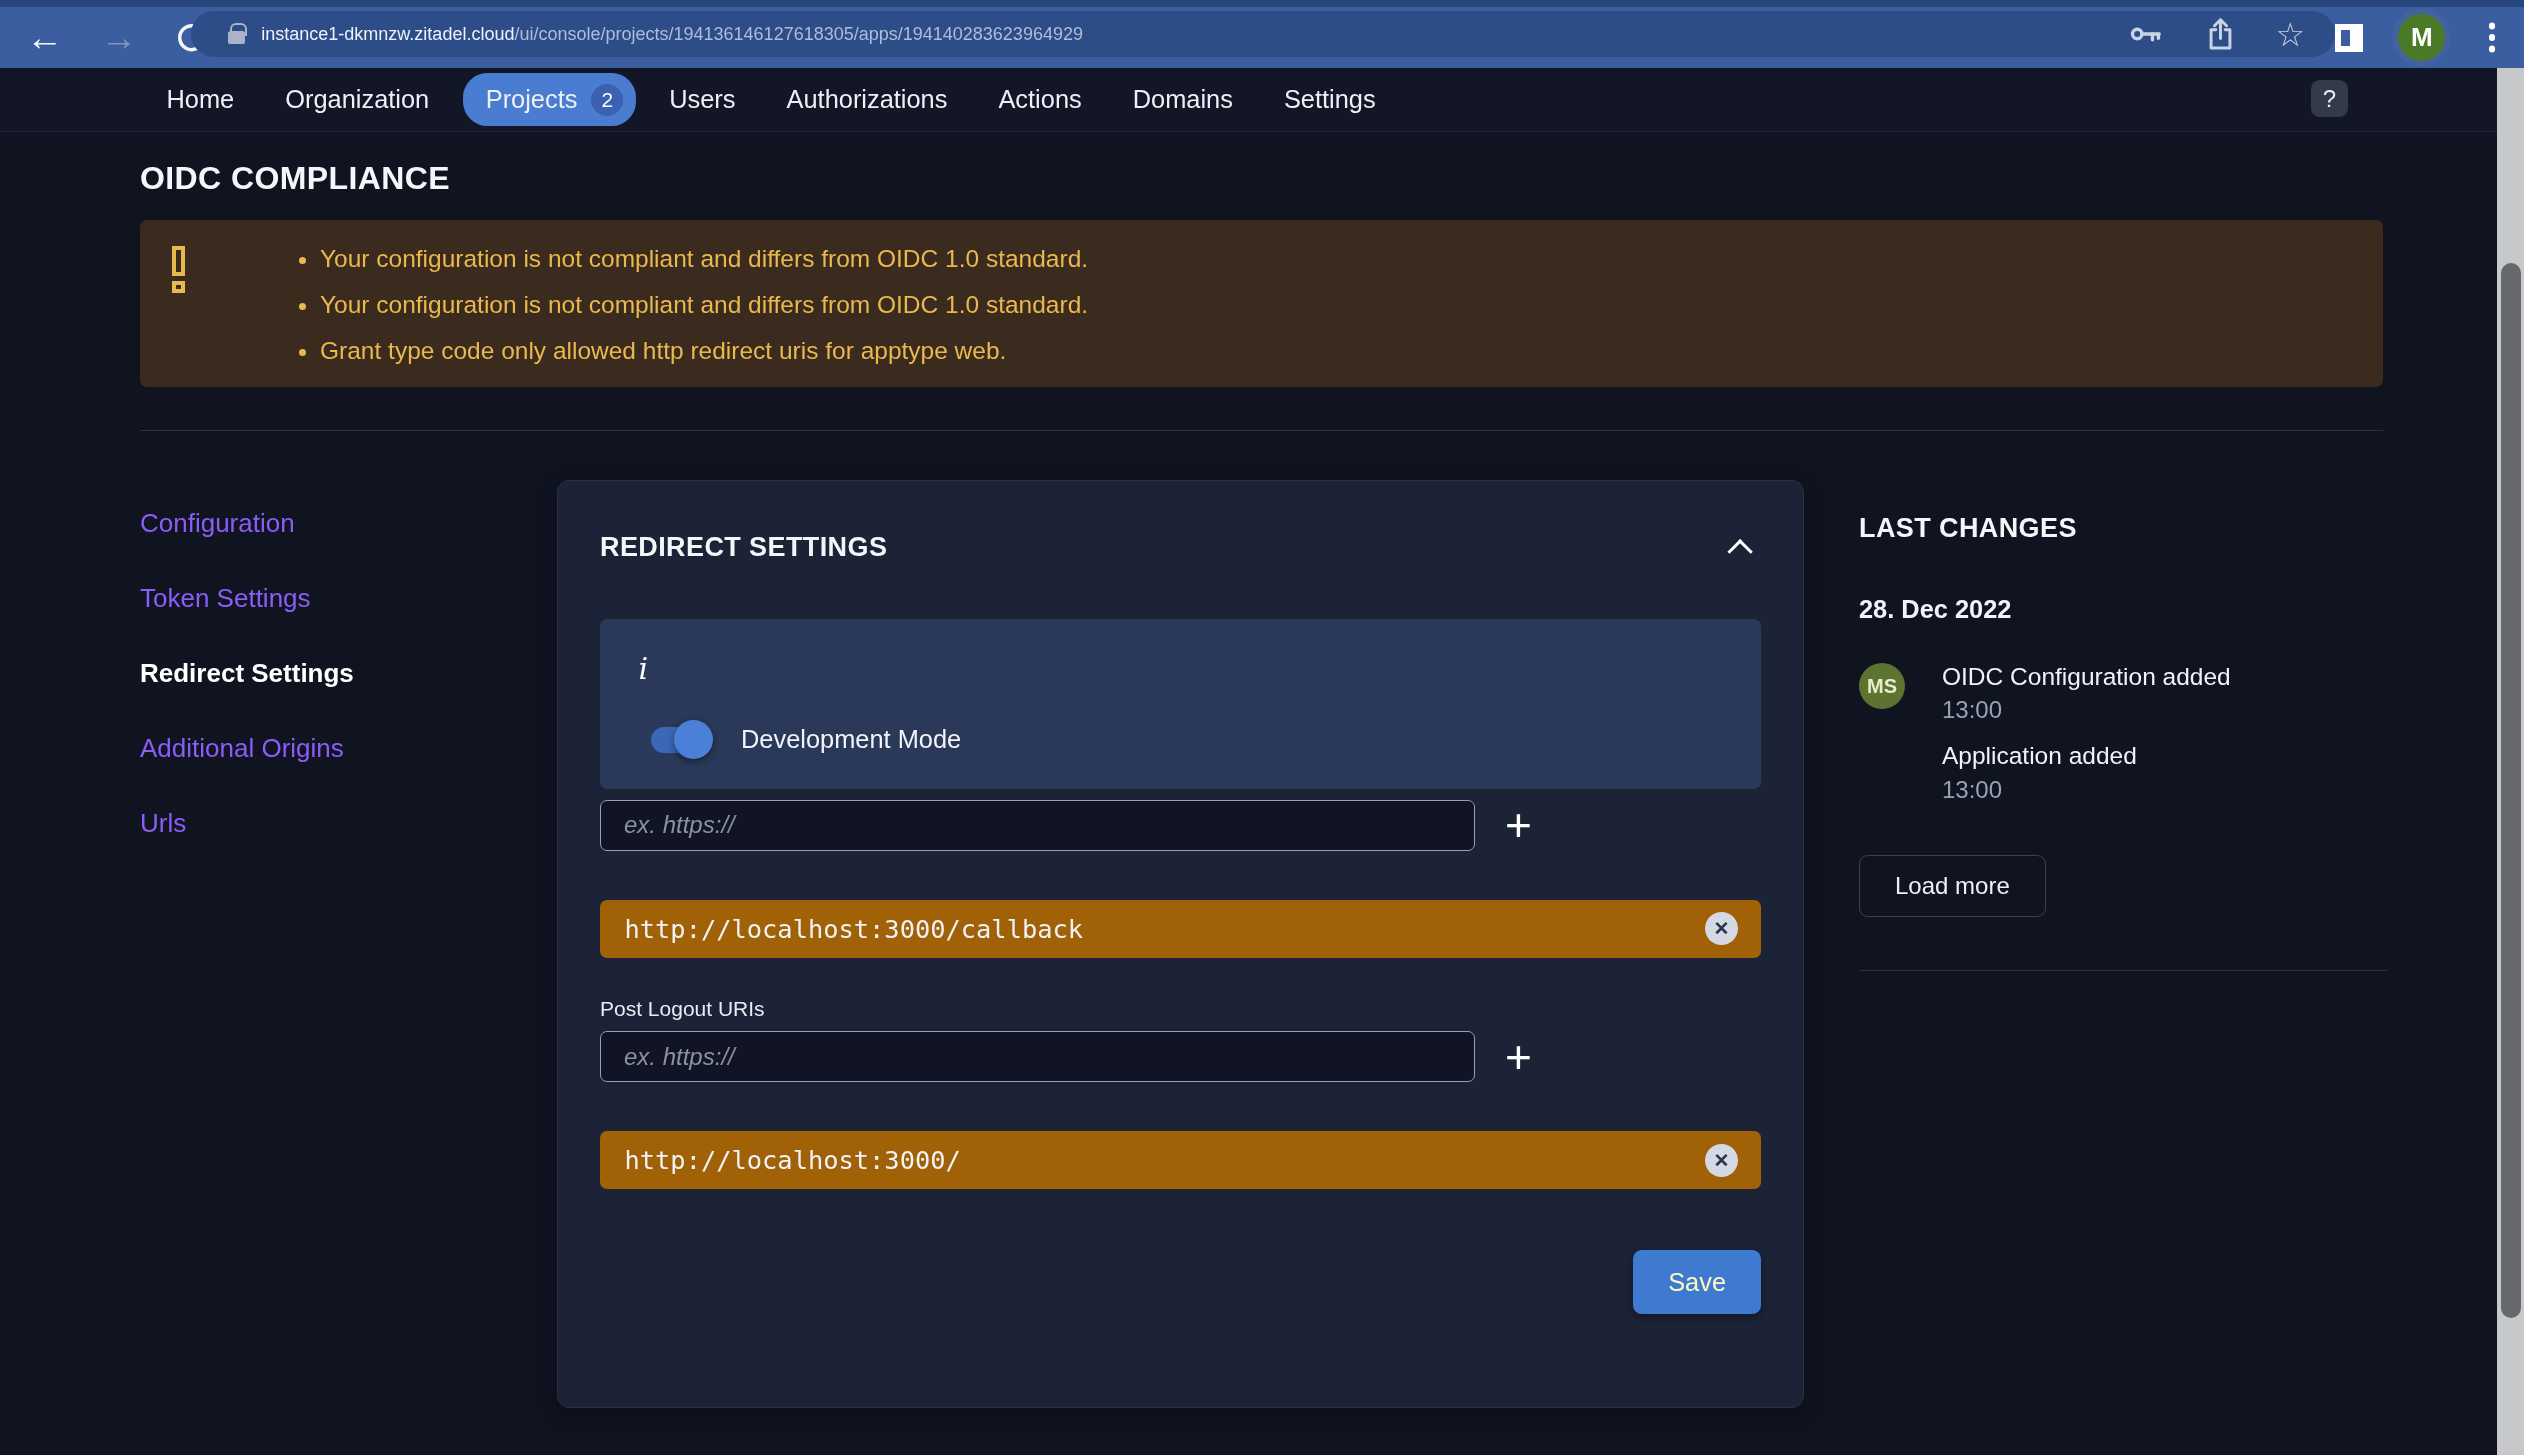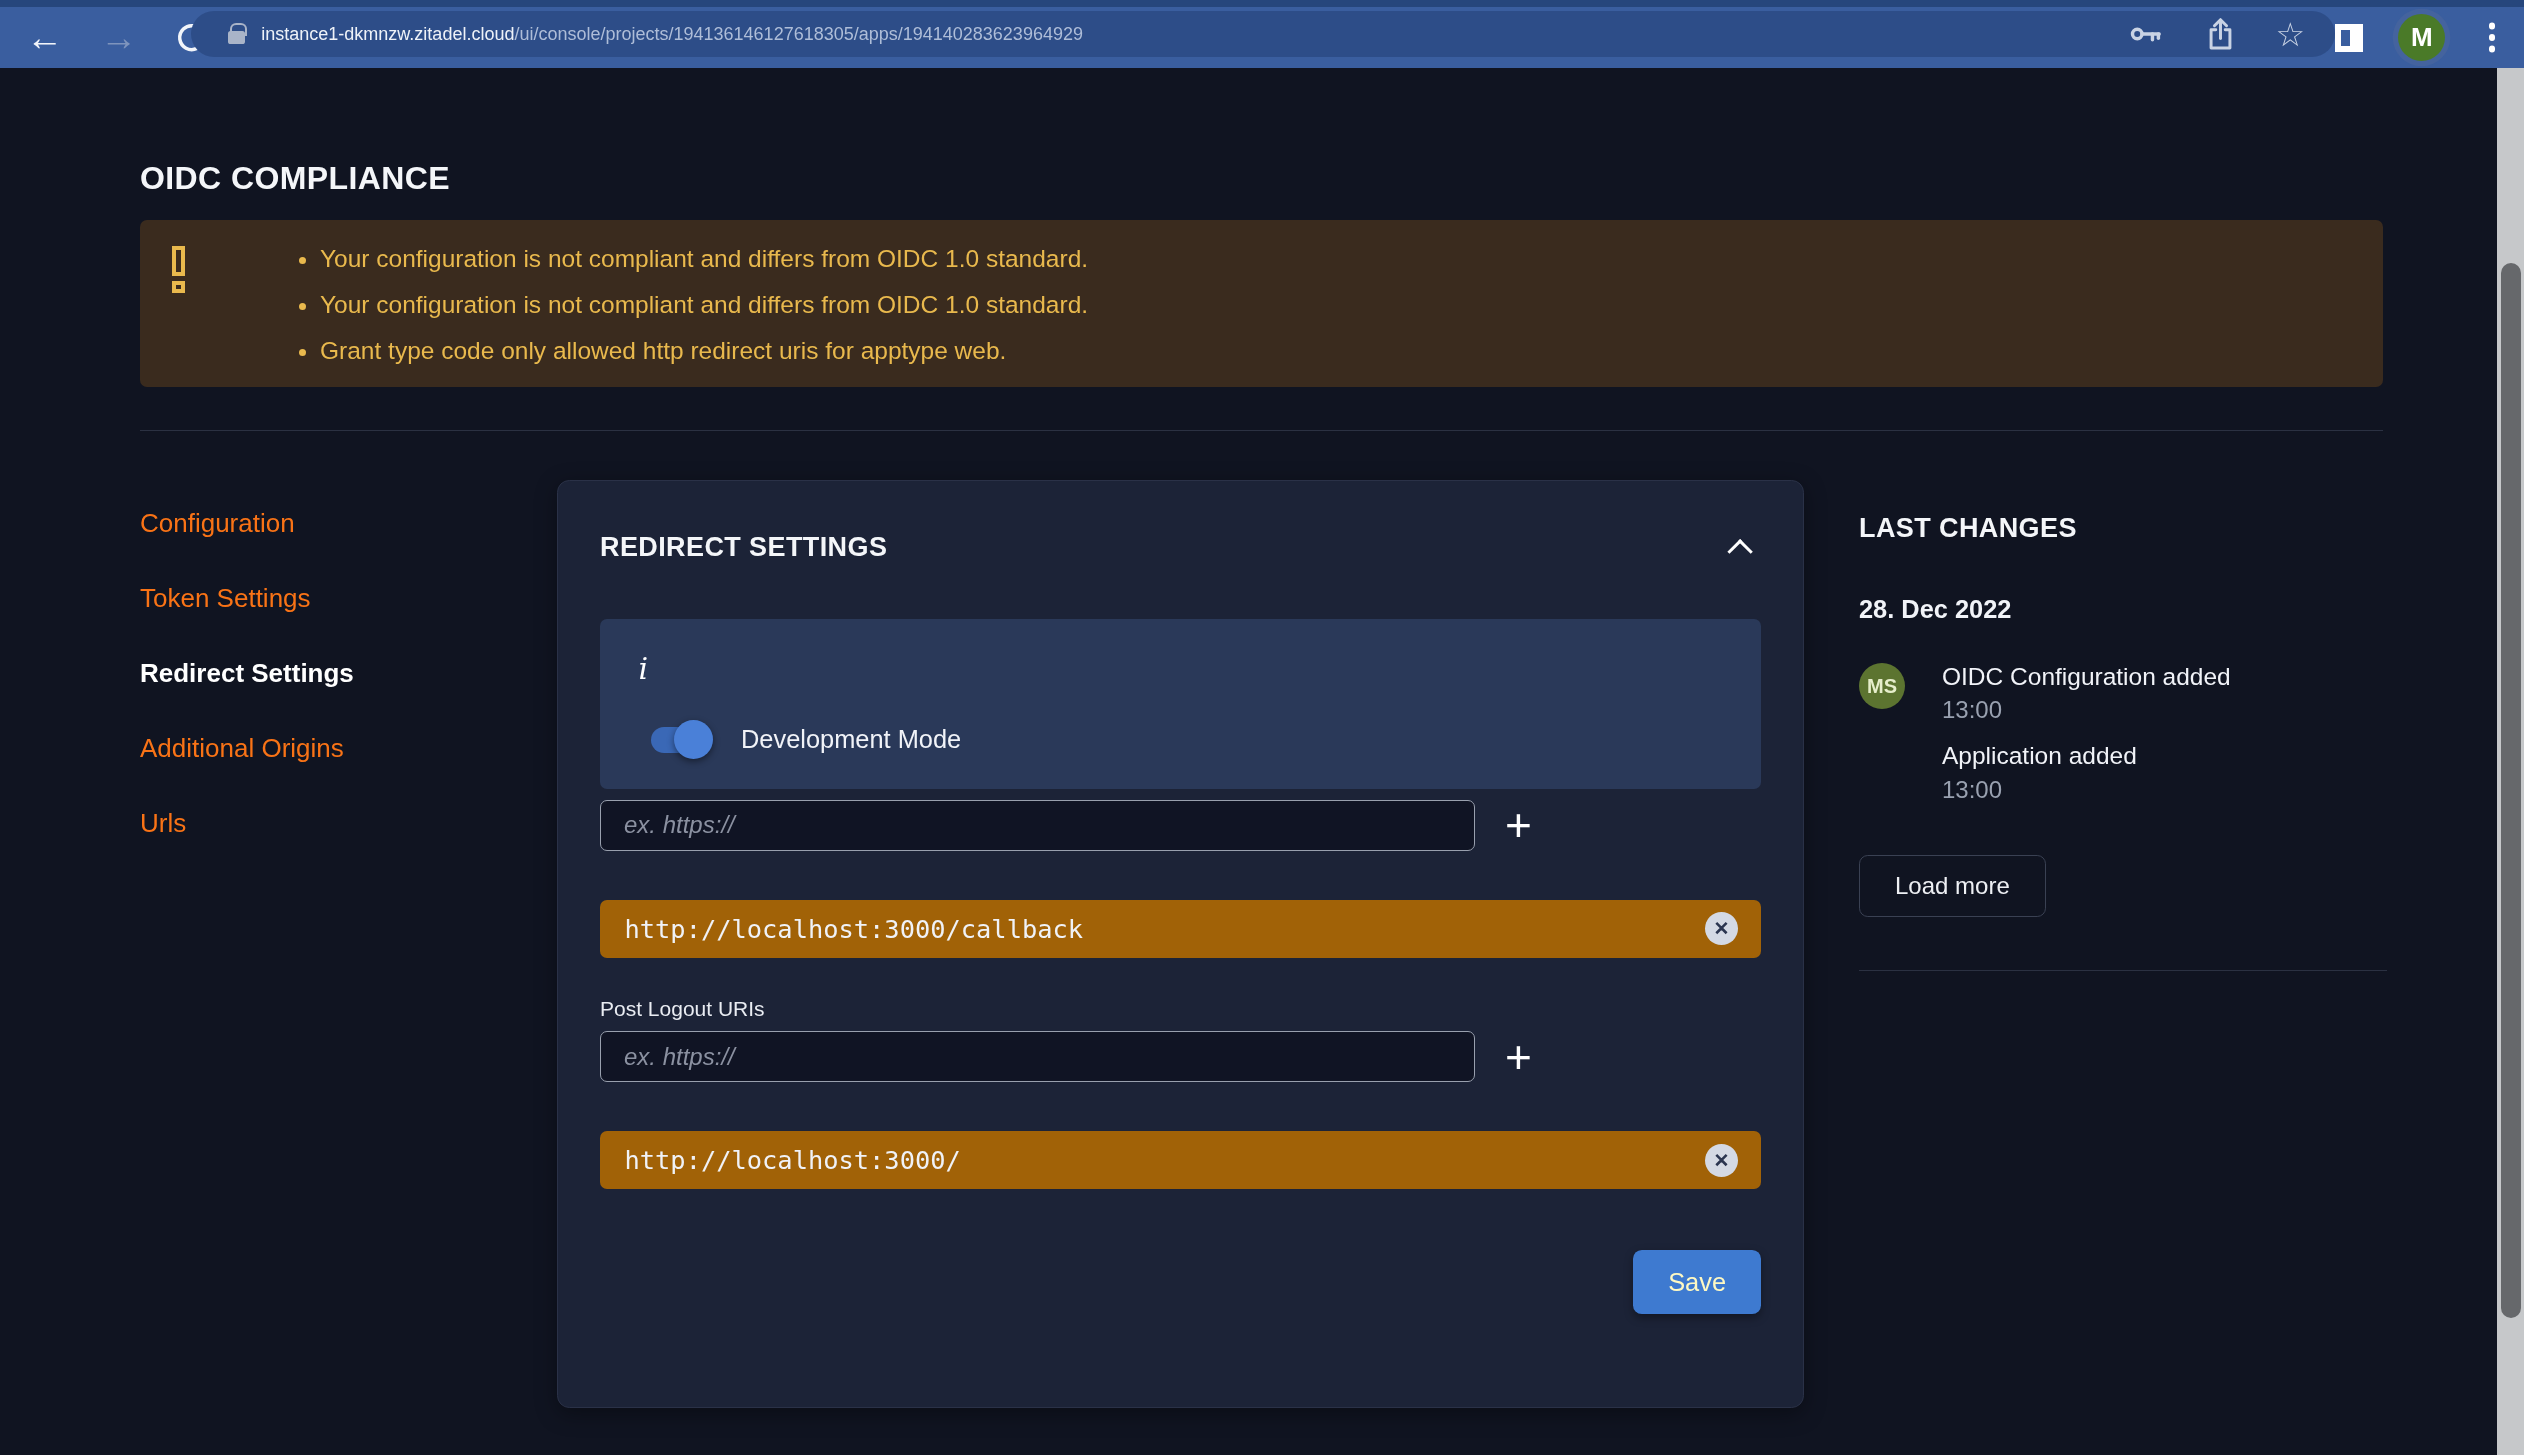--- a/index.html
+++ b/index.html
@@ -44,21 +44,21 @@
   .warn-icon { width:116px; flex:none; padding-top:1.8px; }
   .warn-bang-top { width:13px; height:30px; border:4.4px solid #e9b94d; }
   .warn-bang-dot { width:13px; height:12.3px; border:4.4px solid #e9b94d; margin-top:4.4px; }
   .warn-list { list-style:disc; color:#e9b94d; font-size:24.5px; margin-left:32px; }
   .warn-list li { margin-bottom:18.4px; }
 
   .divider-1 { position:absolute; left:140px; top:430px; width:2243px; height:0.9px; background:#2b3142; }
 
   
   .subnav { position:absolute; left:140px; top:508px; width:368px; }
-  .subnav-item { font-size:26px; color:#f97316; margin-bottom:44px; cursor:pointer; }
+  .subnav-item { font-size:26px; color:#8b5cf6; margin-bottom:44px; cursor:pointer; }
   .subnav-item.active { color:#ffffff; font-weight:700; }
 
   
   .card { position:absolute; left:557px; top:480px; width:1247px; height:928px; background:#1c2337; border:0.9px solid #2a3147; border-radius:12.3px; padding:51px 42px; box-shadow:0 5.3px 21px rgba(0,0,0,.35); }
   .card-header { display:flex; align-items:center; justify-content:space-between; }
   .card-title { color:#f4f6f9; font-size:27px; font-weight:600; letter-spacing:0.4px; }
   .chevron-up { width:17.5px; height:17.5px; border-top:3.5px solid #fff; border-right:3.5px solid #fff; transform:rotate(-45deg); margin-right:12.3px; margin-top:8.8px; cursor:pointer; }
 
   .info-panel { margin-top:56px; background:#2a3959; border-radius:7px; padding:32px 35px 35px; }
   .info-row { display:flex; align-items:flex-start; }
@@ -140,20 +140,36 @@
         <span class="star-glyph">☆</span>
       </span>
     </div>
     <div class="chrome-right">
       <span class="panel-icon"></span>
       <span class="browser-avatar">M</span>
       <span class="kebab"></span>
     </div>
   </div>
 
+  <div class="appnav">
+    <div class="tabs">
+      <span class="tab">Home</span>
+      <span class="tab">Organization</span>
+      <span class="tab active">
+          <span>Projects</span>
+          <span class="tab-badge">2</span>
+        </span>
+      <span class="tab">Users</span>
+      <span class="tab">Authorizations</span>
+      <span class="tab">Actions</span>
+      <span class="tab">Domains</span>
+      <span class="tab">Settings</span>
+    </div>
+    <span class="help-btn">?</span>
+  </div>
 
   <div class="page-title">OIDC COMPLIANCE</div>
 
   <div class="warn-box">
     <div class="warn-icon">
       <div class="warn-bang-top"></div>
       <div class="warn-bang-dot"></div>
     </div>
     <ul class="warn-list">
       <li>Your configuration is not compliant and differs from OIDC 1.0 standard.</li>

